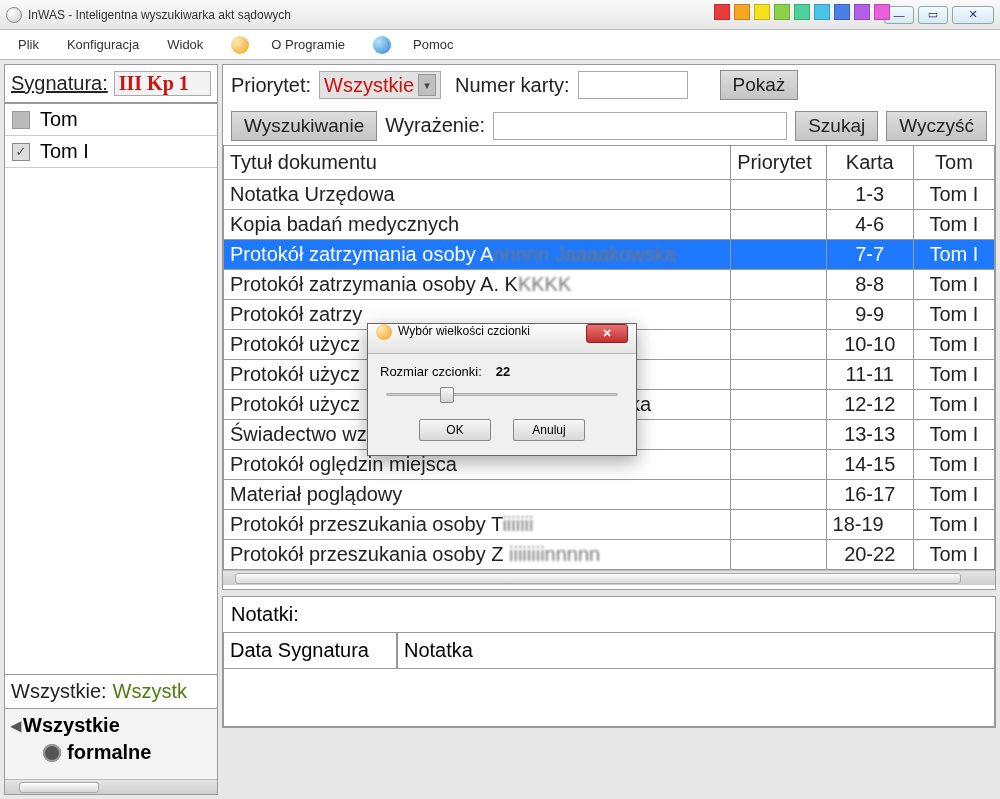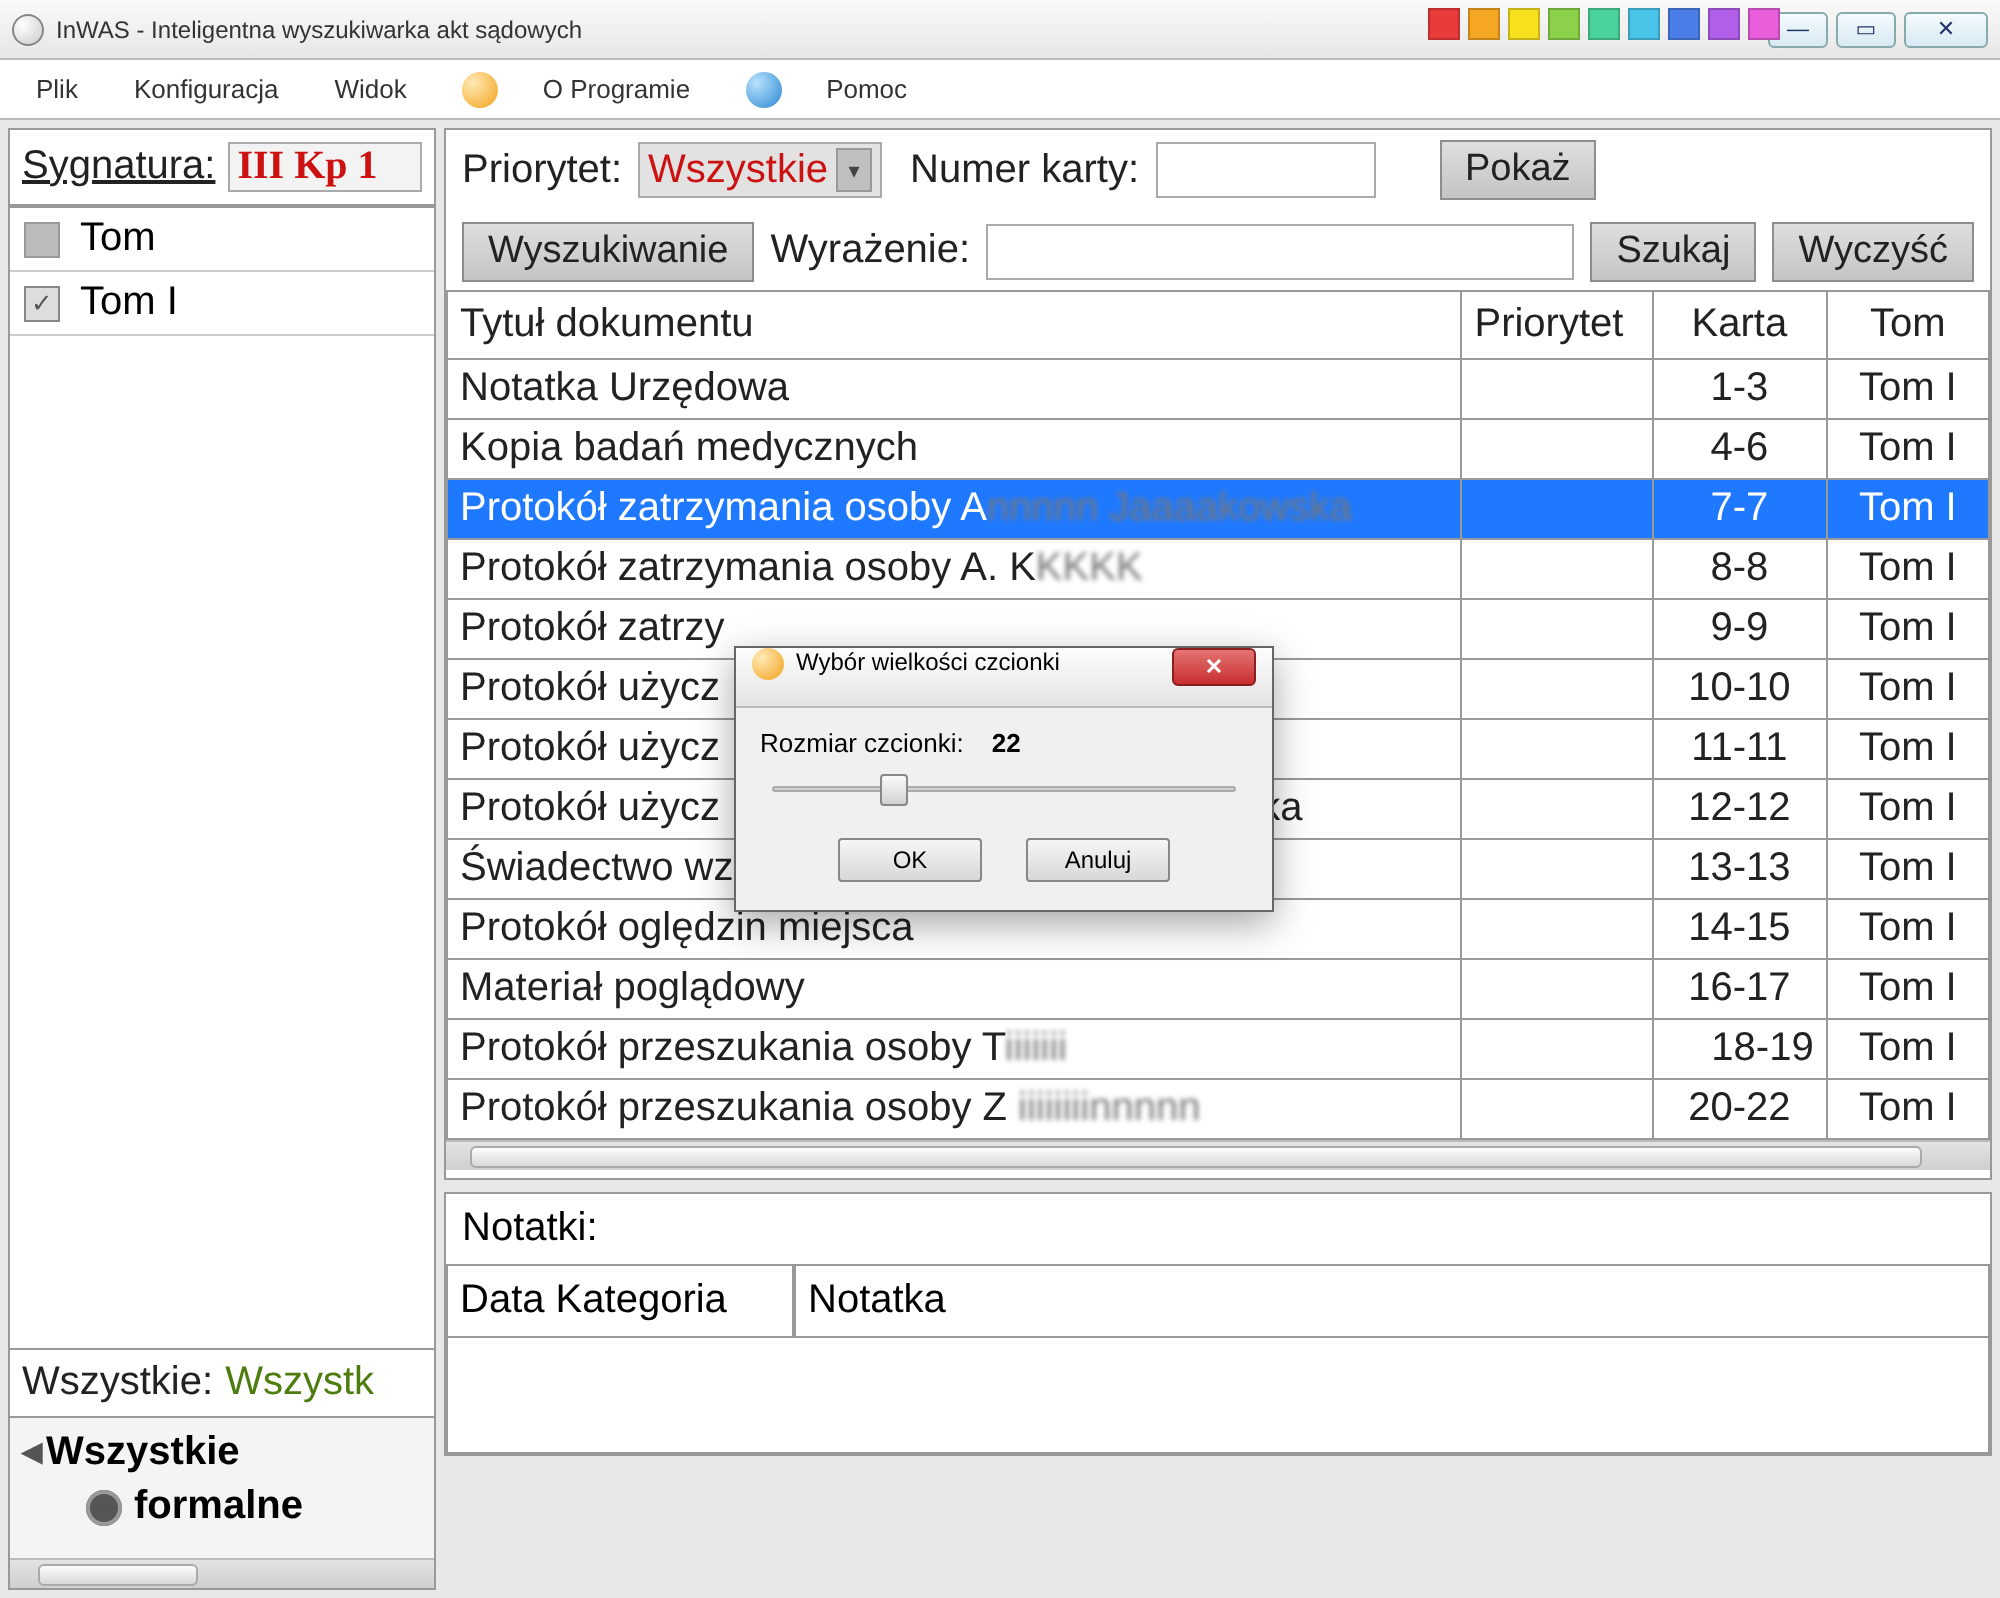--- a/index.html
+++ b/index.html
@@ -247,42 +247,42 @@
                 </tr>
                 <tr>
                   <td>Materiał poglądowy</td>
                   <td></td>
                   <td style="text-align: center;">16-17</td>
                   <td style="text-align: center;">Tom I</td>
                 </tr>
                 <tr>
                   <td>Protokół przeszukania osoby T<span class="blurry">iiiiiii</span></td>
                   <td></td>
-                  <td style="text-align: right;">18-19</td>
+                  <td style="text-align: left;">18-19</td>
                   <td style="text-align: center;">Tom I</td>
                 </tr>
                 <tr>
                   <td>Protokół przeszukania osoby Z<span class="blurry"> iiiiiiiinnnnn</span></td>
                   <td></td>
                   <td style="text-align: center;">20-22</td>
                   <td style="text-align: center;">Tom I</td>
                 </tr>
               </tbody>
           </table>
         </div>
         <div class="grid-hscroll">
             <div class="thumb"></div>
           </div>
       </div>
     </div>
 
     <div class="panel notes">
       <div class="notes-head">Notatki:</div>
       <div class="notes-cols">
-        <div class="c1">Data Kategoria</div>
+        <div class="c1">Data Sygnatura</div>
         <div class="c2">Notatka</div>
       </div>
       <div class="notes-body"></div>
     </div>
   </div>
 </div>
 
 <div class="colors" id="colors">
     <div class="colorsq" style="background: rgb(234, 59, 59);"></div>
     <div class="colorsq" style="background: rgb(245, 166, 35);"></div>

